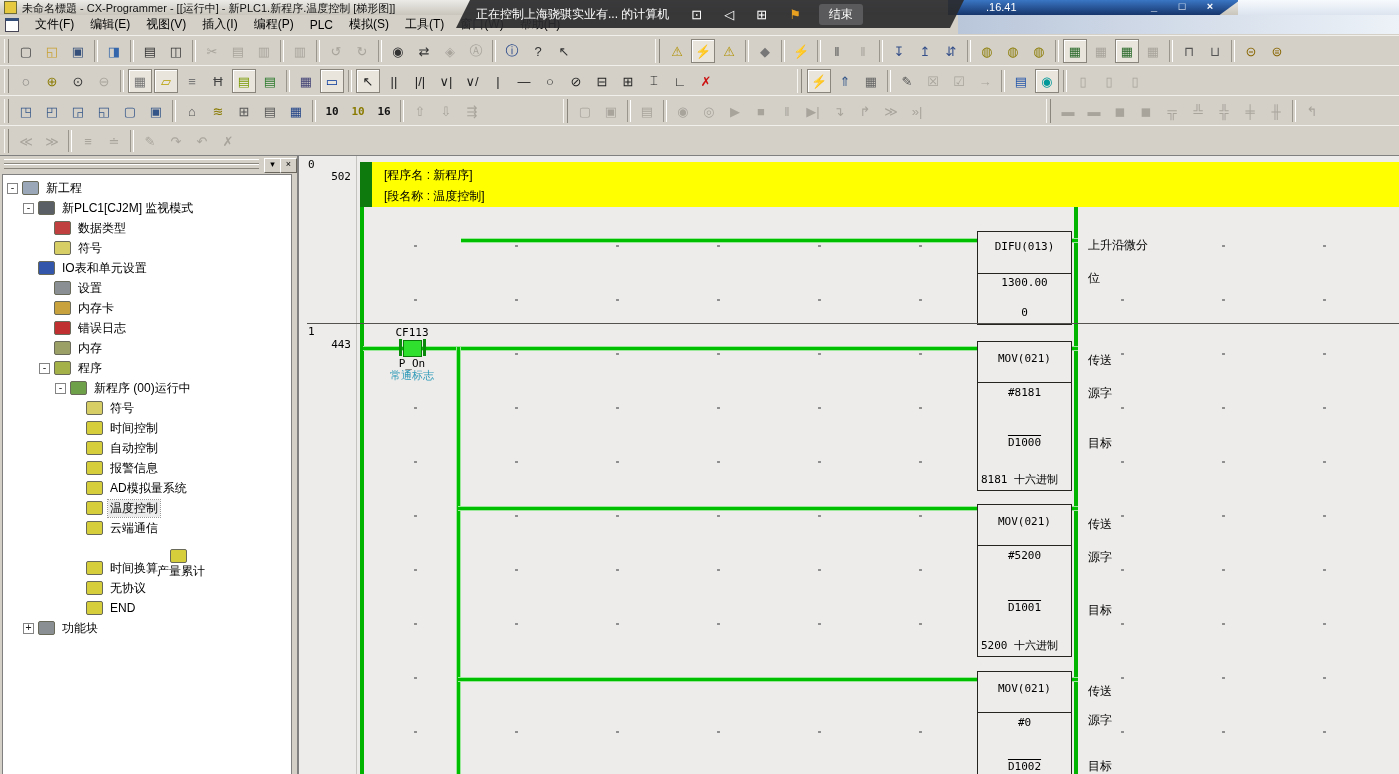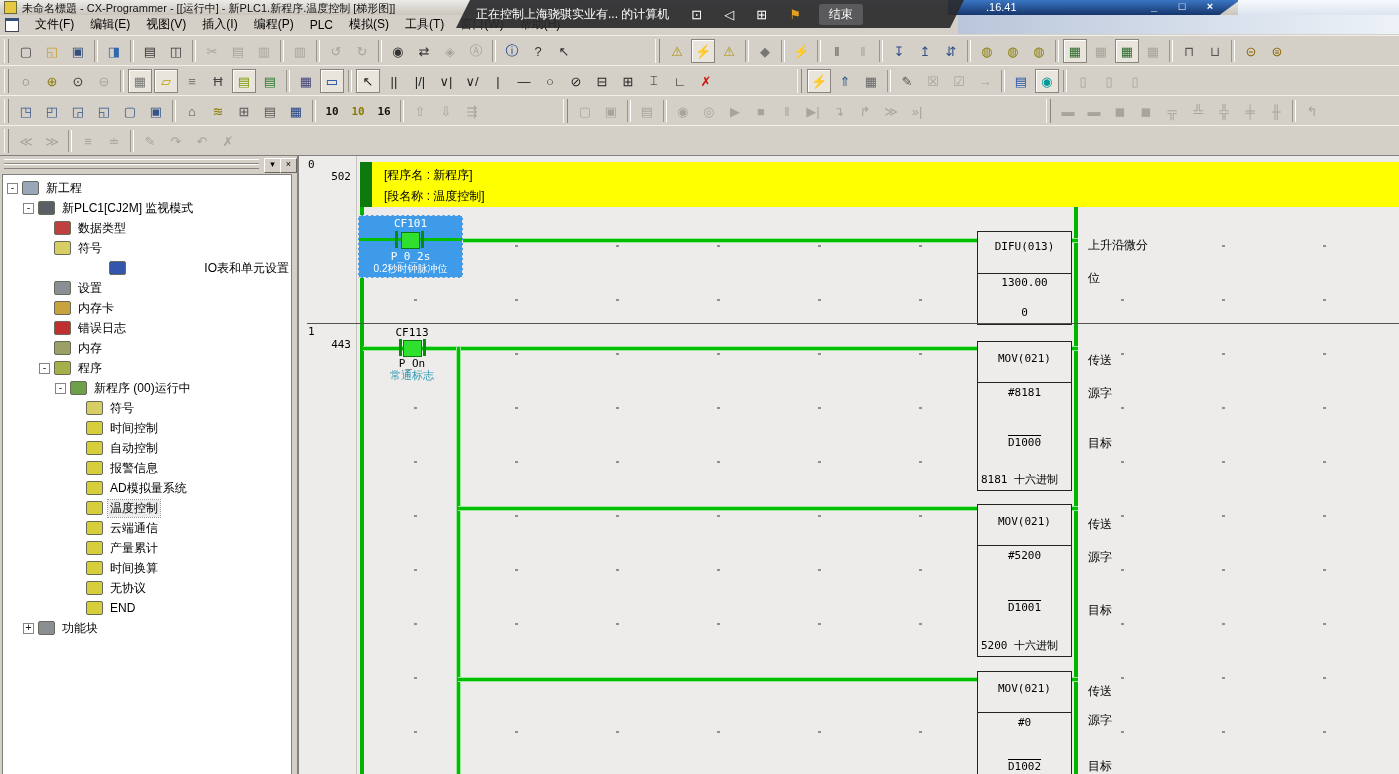--- a/index.html
+++ b/index.html
@@ -345,21 +345,21 @@
           <span class="tico" style="background: rgb(192, 64, 64);"></span>
           <span class="tlabel">数据类型</span>
         </div>
 
         <div class="trow" style="padding-left: 36px;">
           <span class="texp"></span>
           <span class="tico" style="background: rgb(216, 206, 102);"></span>
           <span class="tlabel">符号</span>
         </div>
 
-        <div class="trow" style="padding-left: 20px; justify-content: space-between;">
+        <div class="trow" style="padding-left: 20px;">
           <span class="texp"></span>
           <span class="tico" style="background: rgb(51, 85, 170);"></span>
           <span class="tlabel">IO表和单元设置</span>
         </div>
 
         <div class="trow" style="padding-left: 36px;">
           <span class="texp"></span>
           <span class="tico" style="background: rgb(138, 143, 148);"></span>
           <span class="tlabel">设置</span>
         </div>
@@ -431,21 +431,21 @@
           <span class="tico" style="background: rgb(214, 206, 58);"></span>
           <span class="tlabel sel">温度控制</span>
         </div>
 
         <div class="trow" style="padding-left: 68px;">
           <span class="texp"></span>
           <span class="tico" style="background: rgb(214, 206, 58);"></span>
           <span class="tlabel">云端通信</span>
         </div>
 
-        <div class="trow" style="padding-left: 68px;">
+        <div class="trow" style="padding-left: 68px; flex-direction: column;">
           <span class="texp"></span>
           <span class="tico" style="background: rgb(214, 206, 58);"></span>
           <span class="tlabel">产量累计</span>
         </div>
 
         <div class="trow" style="padding-left: 68px;">
           <span class="texp"></span>
           <span class="tico" style="background: rgb(214, 206, 58);"></span>
           <span class="tlabel">时间换算</span>
         </div>
@@ -483,29 +483,20 @@
 
     <div class="banner">
       <div class="banner-stripe"></div>
       <div class="banner-l" style="top:5px">[程序名 :  新程序]</div>
       <div class="banner-l" style="top:26px">[段名称 :  温度控制]</div>
     </div>
 
     <div class="wire" style="left:162px;top:83px;width:517px"></div>
     <div class="wire" style="left:771px;top:83px;width:8px"></div>
 
-    <div class="sel-contact">
-      <div class="ct" style="left:0;top:1px;width:100%;color:#FFF">CF101</div>
-      <div class="wire" style="left:0;top:22px;width:100%;box-shadow:none"></div>
-      <div class="cbar" style="left:36px;top:15px"></div>
-      <div class="cbar" style="left:62px;top:15px"></div>
-      <div class="csq" style="left:42px;top:16px"></div>
-      <div class="ct" style="left:0;top:34px;width:100%;color:#FFF">P_0_2s</div>
-      <div class="ct" style="left:0;top:46px;width:100%;color:#FFF;font-size:10px;font-family:'Liberation Sans',sans-serif">0.2秒时钟脉冲位</div>
-    </div>
 
     <div class="blk" style="top:75px;height:92px">
       <div class="bt" style="top:8px">DIFU(013)</div>
       <div class="bdiv" style="top:41px"></div>
       <div class="bt" style="top:44px">1300.00</div>
       <div class="bt" style="top:74px">0</div>
     </div>
     <div class="oplabel" style="top:81px">上升沿微分</div>
     <div class="oplabel" style="top:114px">位</div>
 

